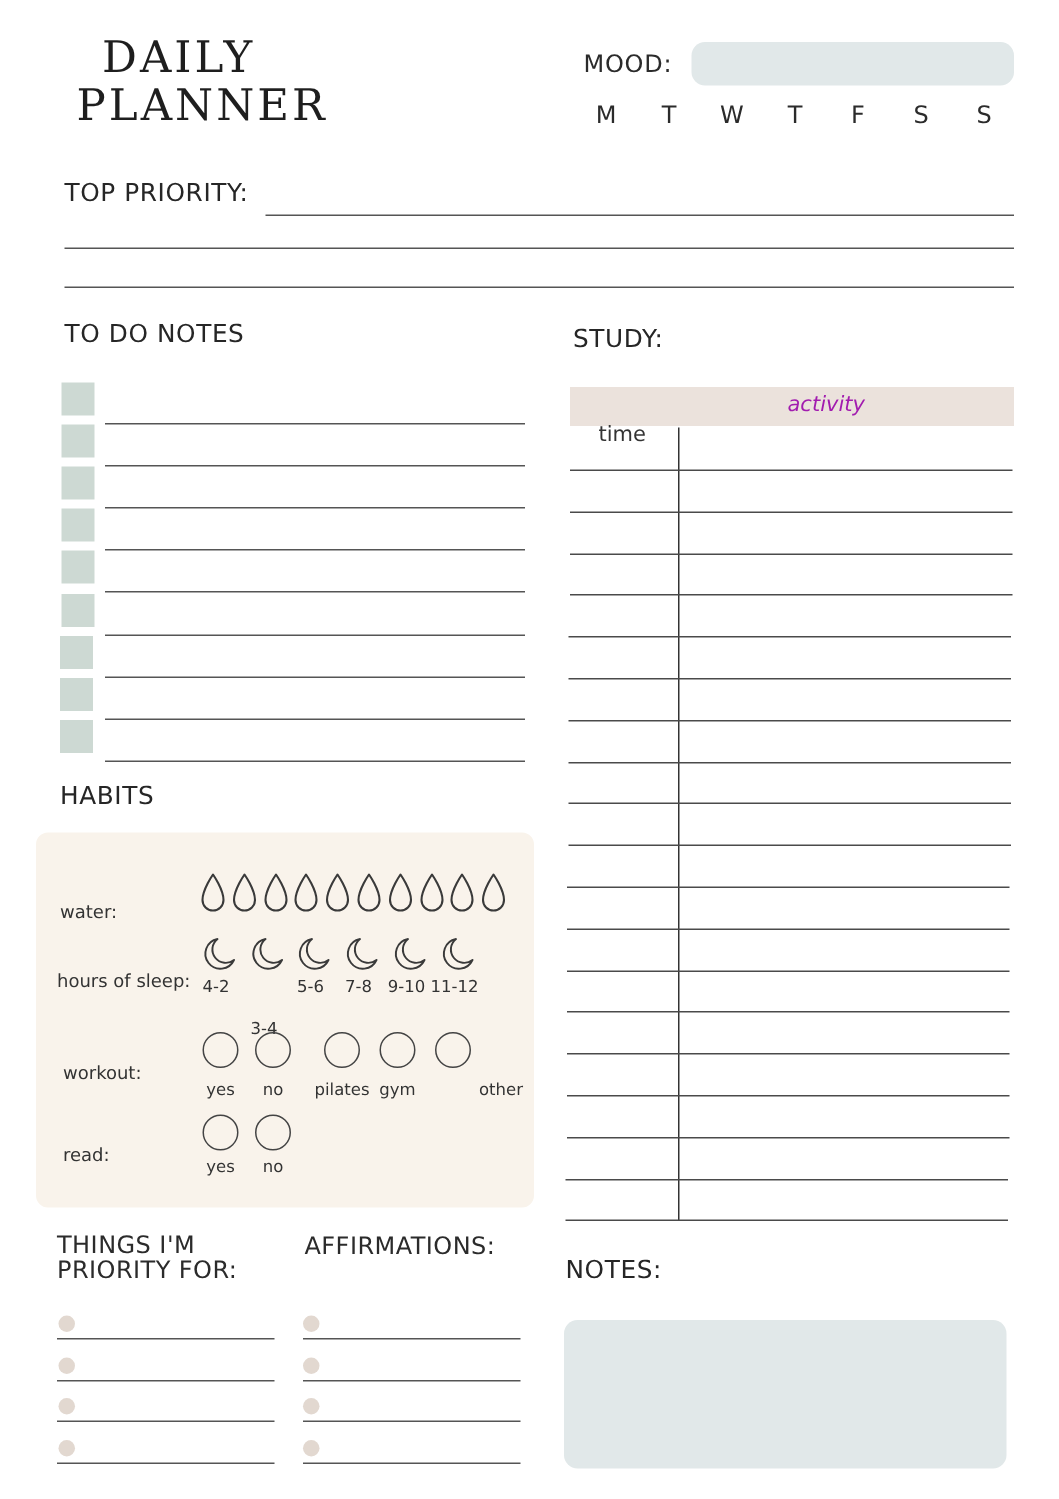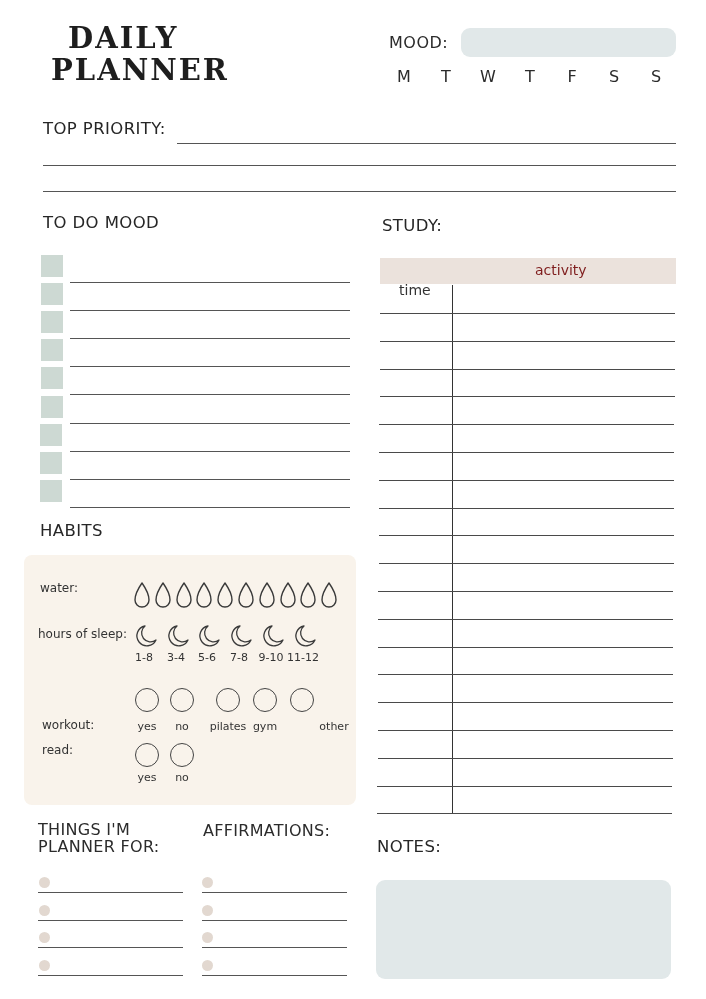--- a/index.html
+++ b/index.html
@@ -1,21 +1,21 @@
 <!DOCTYPE html>
 <html><head>
 <meta charset="utf-8">
 <style>
   * { box-sizing: border-box; margin: 0; padding: 0; }
   html, body { width: 706px; height: 999px; background: #ffffff; overflow: hidden; }
   body { position: relative; font-family: "DejaVu Sans", sans-serif; color: #2b2b2b; }
   .abs { position: absolute; }
 
   
-  .title { font-family: "DejaVu Serif", serif; font-weight: bold; color: #1e1e1e; letter-spacing: 2px; line-height: 1; }
+  .title { font-family: "DejaVu Serif", serif; font-weight: normal; color: #1e1e1e; letter-spacing: 2px; line-height: 1; }
   .title-1 { left: 68px; top: 24px; font-size: 29px; }
   .title-2 { left: 51px; top: 56px; font-size: 29px; }
 
   
   .mood-label { left: 389px; top: 33px; font-size: 16px; letter-spacing: 0.5px; }
   .mood-box { left: 461px; top: 28px; width: 215px; height: 29px; background: #e1e8e9; border-radius: 9px; }
   .days { left: 395px; top: 67px; width: 270px; display: flex; justify-content: space-between; }
   .day { font-size: 16px; color: #2b2b2b; width: 18px; text-align: center; }
 
   
@@ -23,26 +23,26 @@
   .small-heading { font-size: 16px; letter-spacing: 0.3px; color: #2b2b2b; line-height: 17px; }
 
   .rule { position: absolute; height: 0; border-top: 1.6px solid #555; }
 
   
   .todo-box { position: absolute; width: 22px; height: 22px; background: #cdd9d3; }
 
   
   .study-header { left: 380px; top: 258px; width: 296px; height: 26px; background: #ebe2dc; }
   .study-time { position: absolute; left: 19px; top: 4px; font-size: 14px; color: #333; margin-top: 20px; }
-  .study-activity { position: absolute; left: 155px; top: 4px; font-size: 14px; color: #7f1d1d; }
+  .study-activity { position: absolute; left: 145px; top: 4px; font-size: 14px; color: #a21caf; font-style: italic; }
   .study-vline { left: 452px; top: 285px; width: 0; height: 529px; border-left: 1.6px solid #333; }
 
   
   .habits-card { left: 24px; top: 555px; width: 332px; height: 250px; background: #f9f3eb; border-radius: 8px; }
-  .habit-label { font-size: 12px; color: #333; }
+  .habit-label { font-size: 12px; color: #333; margin-top: 20px; }
   .opt-label { font-size: 11px; color: #333; text-align: center; }
   .circle { position: absolute; width: 24px; height: 24px; border: 1.4px solid #444; border-radius: 50%; background: transparent; }
   .icon-svg { position: absolute; }
 
   
   .dot { position: absolute; width: 11px; height: 11px; border-radius: 50%; background: #e2d8d0; }
 
   
   .notes-box { left: 376px; top: 880px; width: 295px; height: 99px; background: #e1e8e9; border-radius: 9px; }
 </style>
@@ -63,21 +63,21 @@
   <span class="day">F</span>
   <span class="day">S</span>
   <span class="day">S</span>
 </div>
 
 <div class="abs heading" style="left:43px; top:119px;">TOP PRIORITY:</div>
 <div class="rule" style="left:177px; top:143px; width:499px;"></div>
 <div class="rule" style="left:43px; top:165px; width:633px;"></div>
 <div class="rule" style="left:43px; top:191px; width:633px;"></div>
 
-<div class="abs heading" style="left:43px; top:213px;">TO DO MOOD</div>
+<div class="abs heading" style="left:43px; top:213px;">TO DO NOTES</div>
 <div id="todo-container">
     <div class="todo-box" style="left:41px; top:255px;"></div>
     <div class="rule" style="left:70px; top:282px; width:280px;"></div>
     <div class="todo-box" style="left:41px; top:283.1px;"></div>
     <div class="rule" style="left:70px; top:310.1px; width:280px;"></div>
     <div class="todo-box" style="left:41px; top:311.2px;"></div>
     <div class="rule" style="left:70px; top:338.2px; width:280px;"></div>
     <div class="todo-box" style="left:41px; top:339.3px;"></div>
     <div class="rule" style="left:70px; top:366.3px; width:280px;"></div>
     <div class="todo-box" style="left:41px; top:367.4px;"></div>
@@ -155,44 +155,44 @@
     <div class="icon-svg" style="left:320.20000000000005px; top:581px; width:18px; height:28px;"><svg width="18" height="28" viewBox="0 0 18 28">
         <path d="M9 2 C9 2 2 12 2 19 A7 7 0 0 0 16 19 C16 12 9 2 9 2 Z" fill="none" stroke="#3a3a3a" stroke-width="1.4" stroke-linejoin="round"></path>
       </svg></div>
   </div>
 
 <div class="abs habit-label" style="left:38px; top:627px;">hours of sleep:</div>
 <div id="sleep-moons">
     <div class="icon-svg" style="left:134px; top:624px; width:24px; height:24px;"><svg width="24" height="24" viewBox="0 0 24 24">
         <path d="M11 2 A10 10 0 1 0 22 16 A8 8 0 0 1 11 2 Z" fill="none" stroke="#3a3a3a" stroke-width="1.3" stroke-linejoin="round"></path>
       </svg></div>
-    <div class="abs opt-label" style="left:124px; top:651px; width:40px;">1-8</div>
+    <div class="abs opt-label" style="left:124px; top:651px; width:40px;">4-2</div>
     <div class="icon-svg" style="left:166px; top:624px; width:24px; height:24px;"><svg width="24" height="24" viewBox="0 0 24 24">
         <path d="M11 2 A10 10 0 1 0 22 16 A8 8 0 0 1 11 2 Z" fill="none" stroke="#3a3a3a" stroke-width="1.3" stroke-linejoin="round"></path>
       </svg></div>
-    <div class="abs opt-label" style="left:156px; top:651px; width:40px;">3-4</div>
+    <div class="abs opt-label" style="left:156px; top:679px; width:40px;">3-4</div>
     <div class="icon-svg" style="left:197px; top:624px; width:24px; height:24px;"><svg width="24" height="24" viewBox="0 0 24 24">
         <path d="M11 2 A10 10 0 1 0 22 16 A8 8 0 0 1 11 2 Z" fill="none" stroke="#3a3a3a" stroke-width="1.3" stroke-linejoin="round"></path>
       </svg></div>
     <div class="abs opt-label" style="left:187px; top:651px; width:40px;">5-6</div>
     <div class="icon-svg" style="left:229px; top:624px; width:24px; height:24px;"><svg width="24" height="24" viewBox="0 0 24 24">
         <path d="M11 2 A10 10 0 1 0 22 16 A8 8 0 0 1 11 2 Z" fill="none" stroke="#3a3a3a" stroke-width="1.3" stroke-linejoin="round"></path>
       </svg></div>
     <div class="abs opt-label" style="left:219px; top:651px; width:40px;">7-8</div>
     <div class="icon-svg" style="left:261px; top:624px; width:24px; height:24px;"><svg width="24" height="24" viewBox="0 0 24 24">
         <path d="M11 2 A10 10 0 1 0 22 16 A8 8 0 0 1 11 2 Z" fill="none" stroke="#3a3a3a" stroke-width="1.3" stroke-linejoin="round"></path>
       </svg></div>
     <div class="abs opt-label" style="left:251px; top:651px; width:40px;">9-10</div>
     <div class="icon-svg" style="left:293px; top:624px; width:24px; height:24px;"><svg width="24" height="24" viewBox="0 0 24 24">
         <path d="M11 2 A10 10 0 1 0 22 16 A8 8 0 0 1 11 2 Z" fill="none" stroke="#3a3a3a" stroke-width="1.3" stroke-linejoin="round"></path>
       </svg></div>
     <div class="abs opt-label" style="left:283px; top:651px; width:40px;">11-12</div>
   </div>
 
-<div class="abs habit-label" style="left:42px; top:718px;">workout:</div>
+<div class="abs habit-label" style="left:42px; top:688px;">workout:</div>
 <div id="workout-opts">
     <div class="circle" style="left:135px; top:688px;"></div>
     <div class="abs opt-label" style="left:122px; top:720px; width:50px;">yes</div>
     <div class="circle" style="left:170px; top:688px;"></div>
     <div class="abs opt-label" style="left:157px; top:720px; width:50px;">no</div>
     <div class="circle" style="left:216px; top:688px;"></div>
     <div class="abs opt-label" style="left:203px; top:720px; width:50px;">pilates</div>
     <div class="circle" style="left:253px; top:688px;"></div>
     <div class="abs opt-label" style="left:240px; top:720px; width:50px;">gym</div>
     <div class="circle" style="left:290px; top:688px;"></div>
@@ -202,21 +202,21 @@
 <div class="abs habit-label" style="left:42px; top:743px;">read:</div>
 <div id="read-opts">
     <div class="circle" style="left:135px; top:743px;"></div>
     <div class="abs opt-label" style="left:122px; top:771px; width:50px;">yes</div>
     <div class="circle" style="left:170px; top:743px;"></div>
     <div class="abs opt-label" style="left:157px; top:771px; width:50px;">no</div>
   </div>
 
 <div class="abs small-heading" style="left:38px; top:821px;">
   <div>THINGS I'M</div>
-  <div>PLANNER FOR:</div>
+  <div>PRIORITY FOR:</div>
 </div>
 <div id="grateful-list">
     <div class="dot" style="left:39px; top:877px;"></div>
     <div class="rule" style="left:38px; top:892px; width:145px;"></div>
     <div class="dot" style="left:39px; top:904.7px;"></div>
     <div class="rule" style="left:38px; top:919.7px; width:145px;"></div>
     <div class="dot" style="left:39px; top:932.4px;"></div>
     <div class="rule" style="left:38px; top:947.4px; width:145px;"></div>
     <div class="dot" style="left:39px; top:960.1px;"></div>
     <div class="rule" style="left:38px; top:975.1px; width:145px;"></div>

